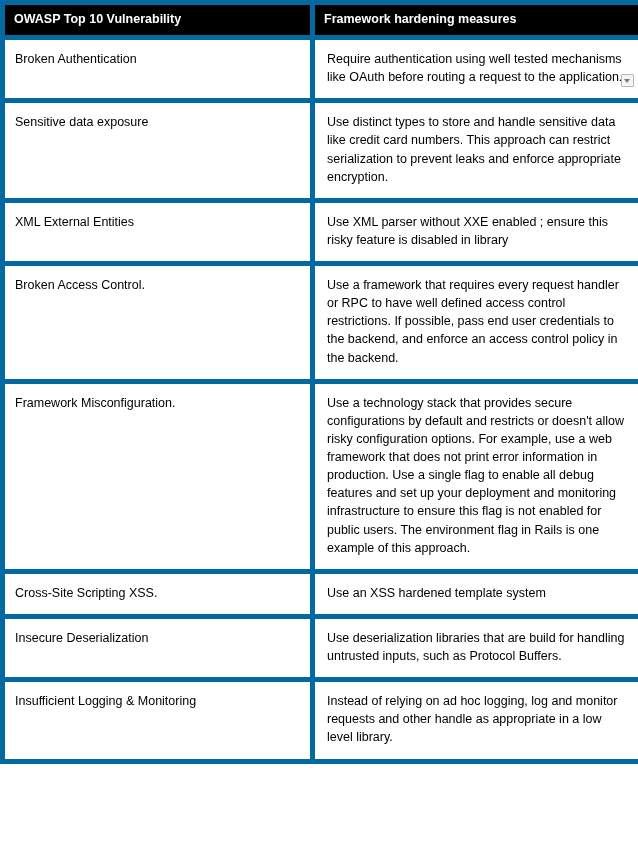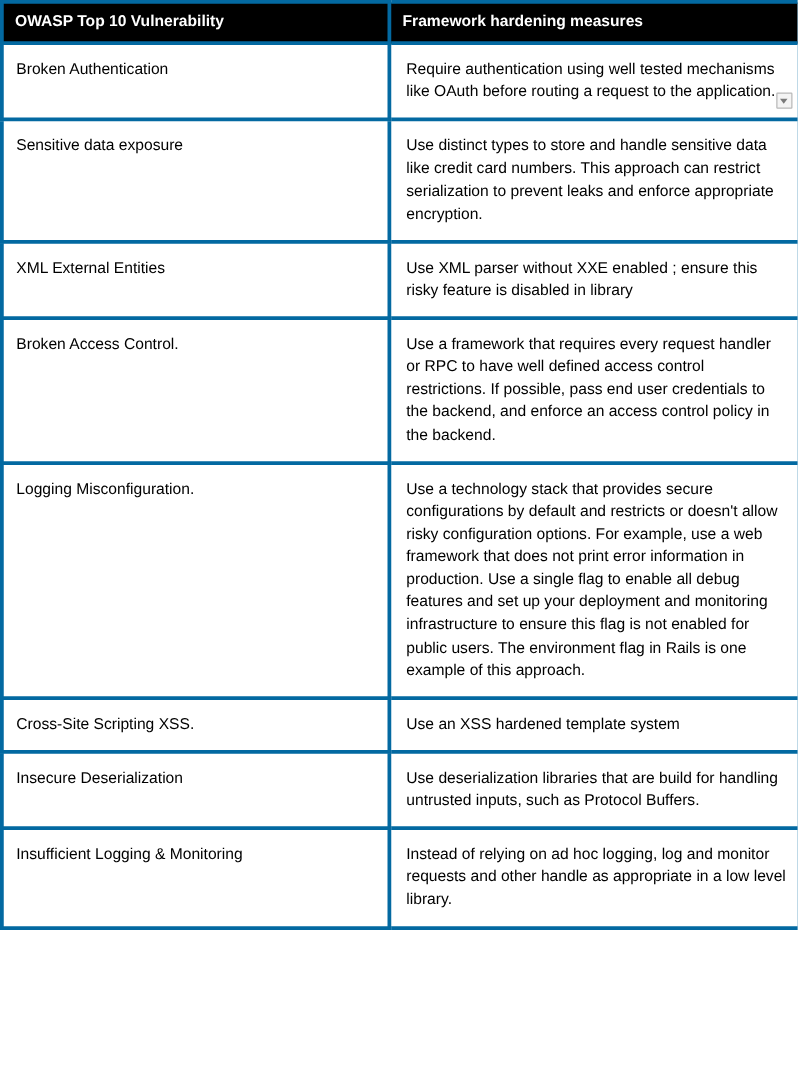--- a/index.html
+++ b/index.html
@@ -21,21 +21,21 @@
     box-sizing: border-box;
   }
   table.vuln-table {
     width: 638px;
     border-collapse: collapse;
     table-layout: fixed;
     border: 1px solid #000000;
   }
   table.vuln-table th,
   table.vuln-table td {
-    border: 3px solid #0369a1;
+    border: 5px solid #0369a1;
     vertical-align: top;
     box-sizing: border-box;
   }
   thead th {
     background: #000000;
     color: #ffffff;
     text-align: left;
     font-size: 12.5px;
     font-weight: bold;
     padding: 7px 9px 8px 9px;
@@ -105,21 +105,21 @@
       </tr>
       <tr>
         <td class="col-left">XML External Entities</td>
         <td class="col-right">Use XML parser without XXE enabled ; ensure this risky feature is disabled in library</td>
       </tr>
       <tr>
         <td class="col-left">Broken Access Control.</td>
         <td class="col-right">Use a framework that requires every request handler or RPC to have well defined access control restrictions. If possible, pass end user credentials to the backend, and enforce an access control policy in the backend.</td>
       </tr>
       <tr>
-        <td class="col-left">Logging Misconfiguration.</td>
+        <td class="col-left">Framework Misconfiguration.</td>
         <td class="col-right">Use a technology stack that provides secure configurations by default and restricts or doesn't allow risky configuration options. For example, use a web framework that does not print error information in production. Use a single flag to enable all debug features and set up your deployment and monitoring infrastructure to ensure this flag is not enabled for public users. The environment flag in Rails is one example of this approach.</td>
       </tr>
       <tr>
         <td class="col-left">Cross-Site Scripting XSS.</td>
         <td class="col-right">Use an XSS hardened template system</td>
       </tr>
       <tr>
         <td class="col-left">Insecure Deserialization</td>
         <td class="col-right">Use deserialization libraries that are build for handling untrusted inputs, such as Protocol Buffers.</td>
       </tr>

